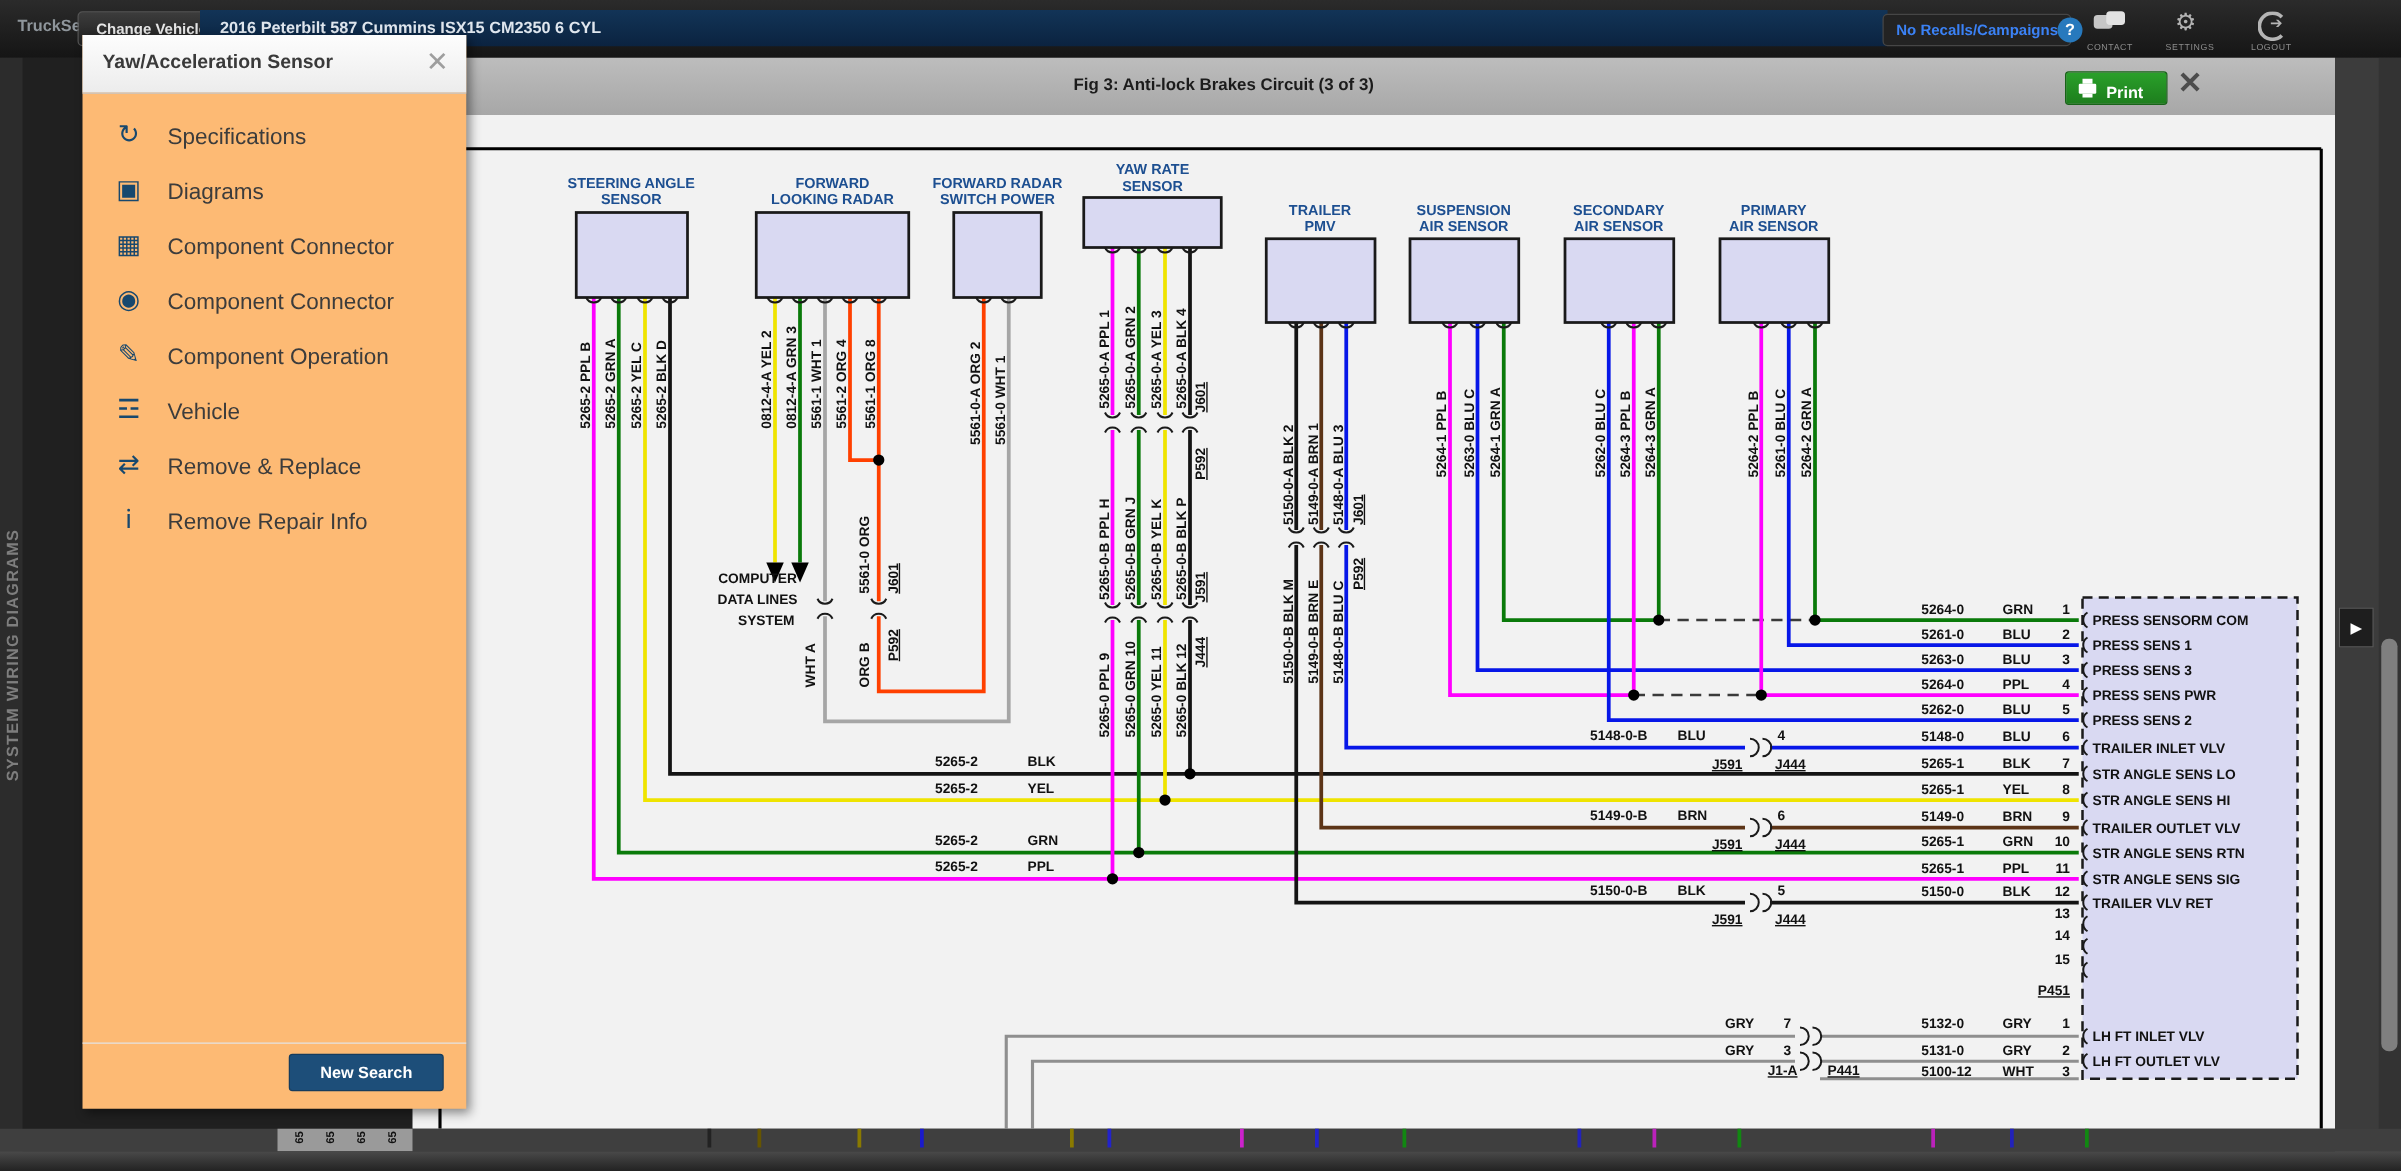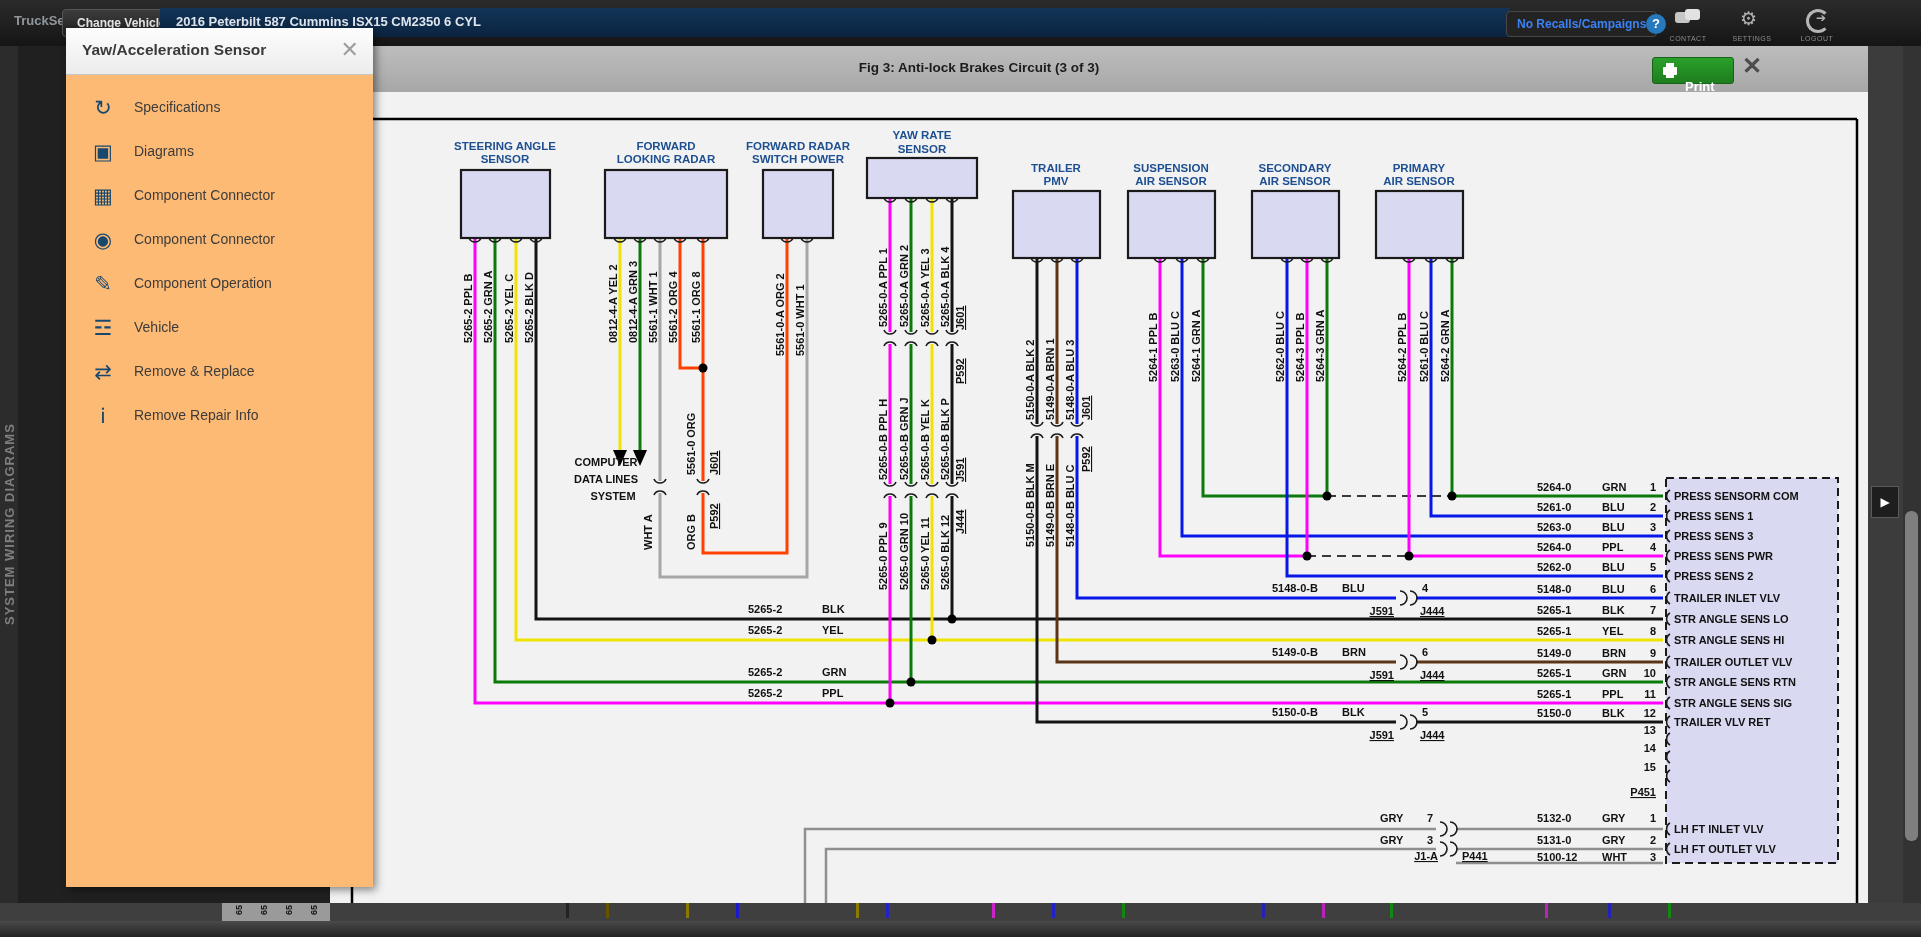--- a/index.html
+++ b/index.html
@@ -36,34 +36,34 @@
   .panel{position:absolute;left:18px;top:28px;width:307px;height:859px;background:#fdba74;
          box-shadow:3px 3px 8px rgba(0,0,0,.45);z-index:6;margin-left:48px;}
   .panel-head{position:relative;height:46px;background:linear-gradient(#fdfdfd,#ececec);
               border-bottom:1px solid #c6c6c6;}
   .panel-title{position:absolute;left:16px;top:13px;font-size:15.5px;font-weight:bold;color:#3a3a3a;}
   .panel-close{position:absolute;right:14px;top:9px;font-size:22px;color:#9e9e9e;cursor:pointer;}
   .items{position:absolute;left:0;top:58px;width:307px;}
   .item{position:relative;height:44px;cursor:pointer;}
   .item .ico{position:absolute;left:22px;top:8px;width:30px;height:28px;color:#17486e;
              font-size:21px;line-height:28px;text-align:center;}
-  .item .lbl{position:absolute;left:68px;top:13px;font-size:14px;color:#3c3c3c;}
+  .item .lbl{position:absolute;left:68px;top:13px;font-size:18px;color:#3c3c3c;}
   .panel-foot{position:absolute;left:0;top:806px;width:307px;height:53px;border-top:1px solid #e3e3e3;}
   .new-search{position:absolute;left:165px;top:8px;width:122px;height:28px;background:#1d4e79;
               border:1px solid #163c5d;border-radius:3px;color:#fff;font-size:13px;font-weight:bold;
               text-align:center;line-height:28px;cursor:pointer;}
   
   .figbar{position:absolute;left:330px;top:46px;width:1538px;height:46px;
           background:linear-gradient(#bdbdbd,#a7a7a7);z-index:4;}
   .figtitle{position:absolute;left:14px;top:14px;width:1270px;text-align:center;
             font-size:13.5px;font-weight:bold;color:#1c1c1c;}
   .print-btn{position:absolute;left:1322px;top:11px;width:80px;height:25px;background:linear-gradient(#2aa02a,#1d7e1d);
              border:1px solid #176317;border-radius:3px;color:#fff;font-size:13px;font-weight:bold;
              cursor:pointer;}
-  .print-btn .pl{position:absolute;left:32px;top:21px;}
+  .print-btn .pl{position:absolute;left:32px;top:8px;}
   .print-ico{position:absolute;left:10px;top:9px;width:14px;height:8px;background:#fff;border-radius:1px;}
   .print-ico:before{content:"";position:absolute;left:3px;top:-4px;width:8px;height:4px;background:#fff;}
   .print-ico:after{content:"";position:absolute;left:3px;bottom:-3px;width:8px;height:3px;background:#fff;}
   .fig-close{position:absolute;left:1412px;top:6px;font-size:24px;font-weight:bold;color:#4c4c4c;cursor:pointer;}
   .canvas{position:absolute;left:330px;top:92px;width:1538px;height:811px;background:#f2f2f2;z-index:4;}
   
   .rstrip{position:absolute;left:1868px;top:46px;width:53px;height:891px;background:#3c3c3c;z-index:3;}
   .scroll-lane{position:absolute;left:35px;top:0;width:18px;height:891px;background:#333;}
   .scroll-thumb{position:absolute;left:37px;top:465px;width:13px;height:330px;background:#7f7f7f;border-radius:6px;cursor:pointer;}
   .expand-btn{position:absolute;left:3px;top:440px;width:26px;height:30px;background:#1e1e1e;border:1px solid #5a5a5a;
@@ -446,20 +446,23 @@
       </div>
       <div class="item">
         <span class="ico">⇄</span>
         <span class="lbl">Remove &amp; Replace</span>
       </div>
       <div class="item">
         <span class="ico">ℹ</span>
         <span class="lbl">Remove Repair Info</span>
       </div>
     </div>
+  <div class="panel-foot">
+    <div class="new-search">New Search</div>
+  </div>
 </div>
 
 <div class="bstrip" id="bstrip">
   <div class="patch" id="cutpatch">
       <span class="cutlbl" style="left: 12px;">65</span>
       <span class="cutlbl" style="left: 37px;">65</span>
       <span class="cutlbl" style="left: 62px;">65</span>
       <span class="cutlbl" style="left: 87px;">65</span>
     </div>
 <div class="tick" style="left: 566px; background: rgb(34, 34, 34);"></div>

